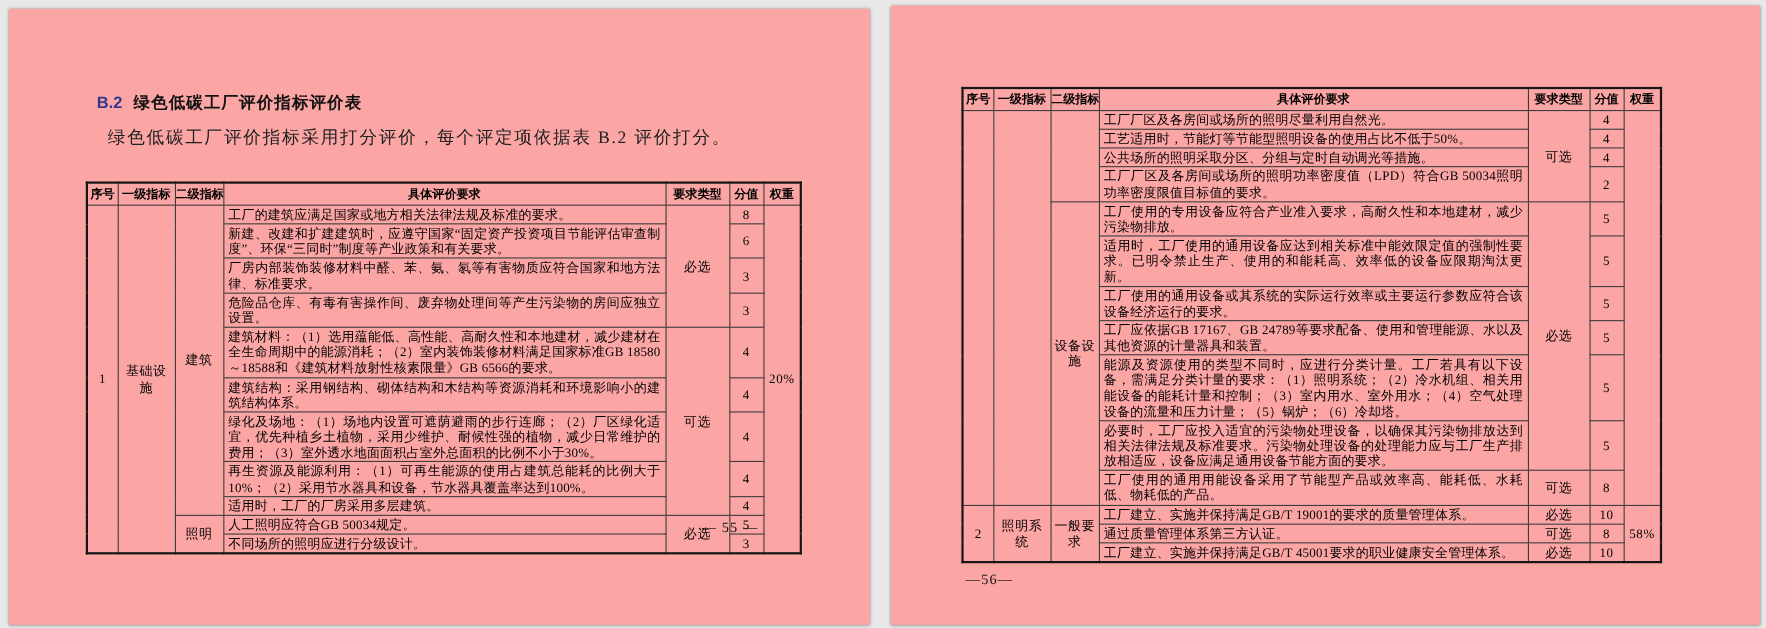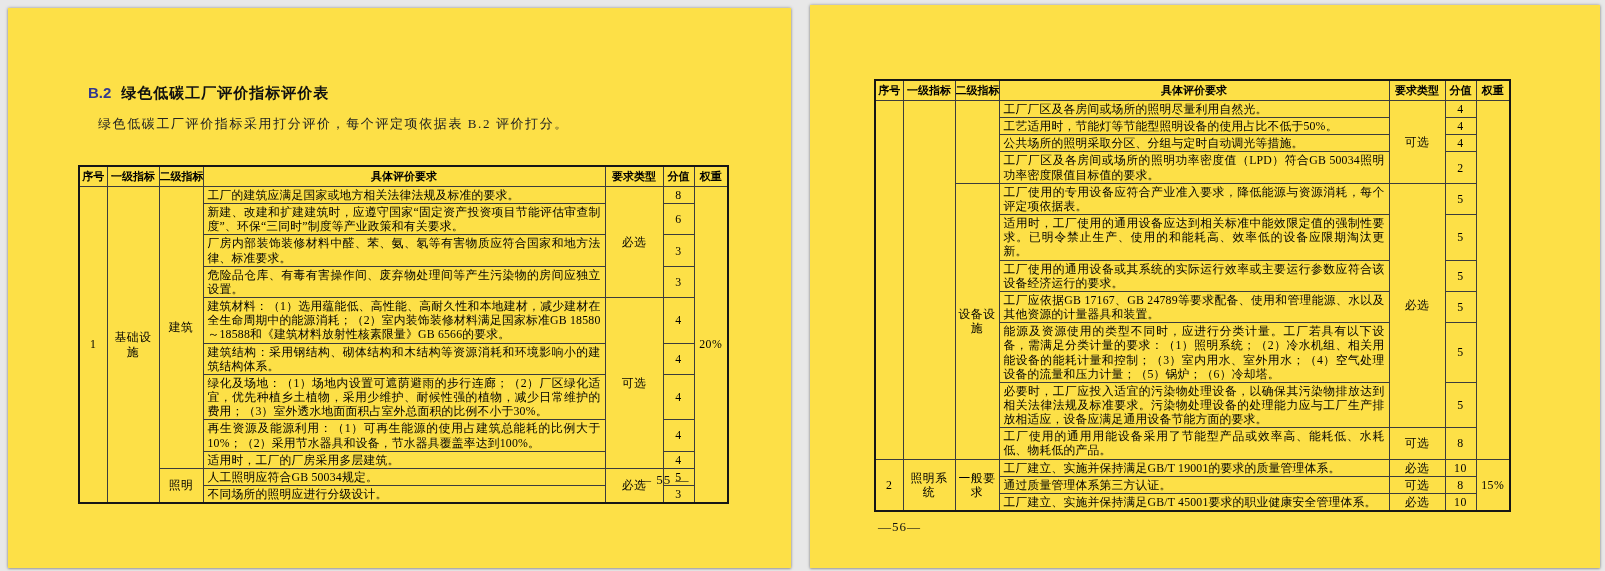--- a/index.html
+++ b/index.html
@@ -3,36 +3,36 @@
 <meta charset="utf-8">
 <style>
   html,body{margin:0;padding:0;}
   body{
     width:1605px;height:571px;overflow:hidden;position:relative;
     background:#e8e8e8;
     font-family:"Liberation Serif","DejaVu Serif",serif;
     color:#111;
   }
   .page{
-    position:absolute;background:#fde047;
+    position:absolute;background:#fca5a5;
     box-shadow:0 0 3px rgba(0,0,0,.35), 0 1px 2px rgba(0,0,0,.2);
   }
   .page-left{left:8px;top:8px;width:783px;height:560px;}
   .page-right{left:810px;top:5px;width:790px;height:563px;}
 
   .heading{
     position:absolute;left:80px;top:76px;margin:0;
     font-family:"Liberation Sans","DejaVu Sans",sans-serif;
     font-weight:bold;font-size:15px;letter-spacing:1px;color:#111;
     white-space:nowrap;
   }
   .heading-num{color:#333a8e;margin-right:10px;letter-spacing:0;}
   .intro{
     position:absolute;left:90px;top:107px;margin:0;
-    font-size:13px;letter-spacing:1.6px;color:#222;white-space:nowrap;
+    font-size:16px;letter-spacing:1.6px;color:#222;white-space:nowrap;
   }
   .caption{
     position:absolute;left:70px;top:138px;width:649px;
     text-align:center;font-size:13px;letter-spacing:1px;color:#111;
   }
   .tablewrap{position:absolute;}
   .tw-left{left:70px;top:157px;}
   .tw-right{left:64px;top:74px;}
 
   table{border-collapse:collapse;table-layout:fixed;}
@@ -189,21 +189,21 @@
           <tr>
             <td class="cell-text">公共场所的照明采取分区、分组与定时自动调光等措施。</td>
             <td class="cell-center">4</td>
           </tr>
           <tr>
             <td class="cell-text">工厂厂区及各房间或场所的照明功率密度值（LPD）符合GB 50034照明功率密度限值目标值的要求。</td>
             <td class="cell-center">2</td>
           </tr>
           <tr>
             <td rowspan="7" class="cell-center">设备设施</td>
-            <td class="cell-text">工厂使用的专用设备应符合产业准入要求，降低能源与资源消耗，每个评定项依据表。</td>
+            <td class="cell-text">工厂使用的专用设备应符合产业准入要求，高耐久性和本地建材，减少污染物排放。</td>
             <td rowspan="6" class="cell-center">必选</td>
             <td class="cell-center">5</td>
           </tr>
           <tr>
             <td class="cell-text">适用时，工厂使用的通用设备应达到相关标准中能效限定值的强制性要求。已明令禁止生产、使用的和能耗高、效率低的设备应限期淘汰更新。</td>
             <td class="cell-center">5</td>
           </tr>
           <tr>
             <td class="cell-text">工厂使用的通用设备或其系统的实际运行效率或主要运行参数应符合该设备经济运行的要求。</td>
             <td class="cell-center">5</td>
@@ -225,21 +225,21 @@
             <td class="cell-center">可选</td>
             <td class="cell-center">8</td>
           </tr>
           <tr>
             <td rowspan="3" class="cell-center">2</td>
             <td rowspan="3" class="cell-center">照明系统</td>
             <td rowspan="3" class="cell-center">一般要求</td>
             <td class="cell-text">工厂建立、实施并保持满足GB/T 19001的要求的质量管理体系。</td>
             <td class="cell-center">必选</td>
             <td class="cell-center">10</td>
-            <td rowspan="3" class="cell-center">15%</td>
+            <td rowspan="3" class="cell-center">58%</td>
           </tr>
           <tr>
             <td class="cell-text">通过质量管理体系第三方认证。</td>
             <td class="cell-center">可选</td>
             <td class="cell-center">8</td>
           </tr>
           <tr>
             <td class="cell-text">工厂建立、实施并保持满足GB/T 45001要求的职业健康安全管理体系。</td>
             <td class="cell-center">必选</td>
             <td class="cell-center">10</td>

